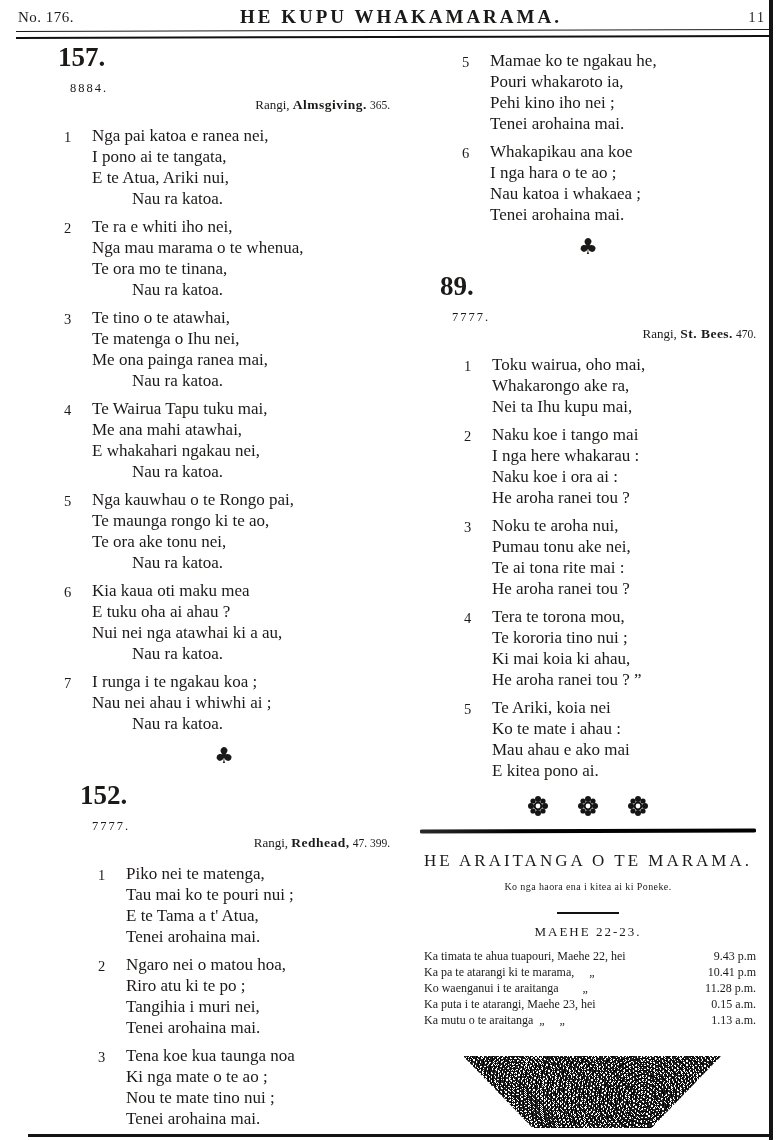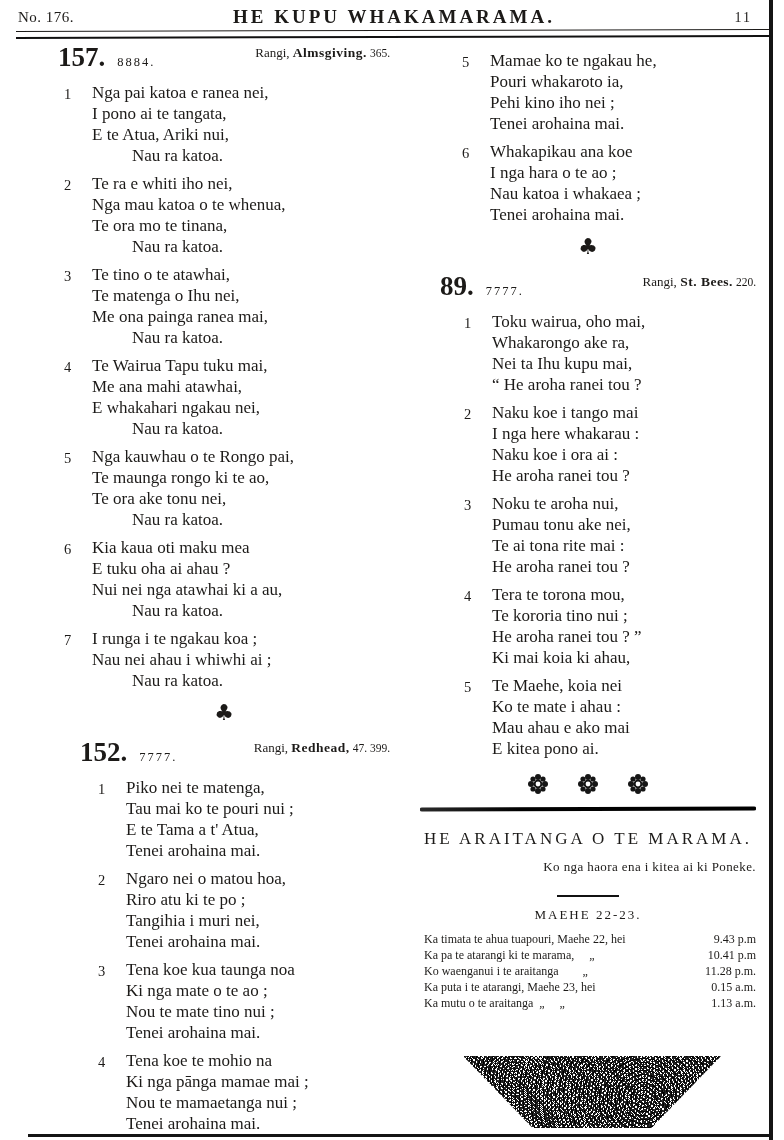--- a/index.html
+++ b/index.html
@@ -2,37 +2,37 @@
 <html><head>
 <meta charset="utf-8">
 <style>
   html,body{margin:0;padding:0;}
   body{
     width:784px;height:1140px;position:relative;overflow:hidden;
     background:#ffffff;color:#1c1a18;
     font-family:"Liberation Serif","DejaVu Serif",serif;
   }
   
-  .masthead{position:absolute;top:4px;left:18px;right:14px;height:26px;}
+  .masthead{position:absolute;top:4px;left:18px;right:0;height:26px;}
   .issue-no{position:absolute;left:0;top:5px;font-size:15px;letter-spacing:.5px;}
   .page-title{position:absolute;left:0;right:0;top:2px;text-align:center;
     font-size:19px;letter-spacing:3px;font-weight:600;}
   .page-num{position:absolute;right:18px;top:6px;font-size:14px;letter-spacing:2px;font-weight:400;}
   .head-rule{position:absolute;top:30px;left:16px;width:754px;height:5px;
     border-top:1px solid #1c1a18;border-bottom:2px solid #111;transform:rotate(-.15deg);}
   .edge-right{position:absolute;left:769px;top:0;width:4px;height:1140px;background:#141414;}
   .edge-bottom{position:absolute;left:28px;top:1134px;width:744px;height:3px;background:#141414;}
 
   
   .col{position:absolute;top:42px;}
   .col-left{left:58px;width:332px;}
   .col-right{left:420px;width:336px;top:50px;}
 
   
-  .hymn-head{display:flex;align-items:flex-start;margin:2px 0 12px 0;}
+  .hymn-head{display:flex;align-items:flex-start;margin:2px 0 12px 0;flex-direction:column;}
   .hymn-no{font-size:27px;font-weight:bold;line-height:26px;}
   .hymn-meter{font-size:12.5px;letter-spacing:2px;margin-left:12px;margin-top:11px;}
   .hymn-tune{margin-left:auto;font-size:13px;margin-top:1px;white-space:nowrap;}
   .hymn-tune b{font-size:13.5px;letter-spacing:.5px;}
   .hymn-tune .ref{font-size:11.5px;}
   .head-152{margin-left:22px;margin-top:4px;}
   .head-89{margin-left:20px;margin-top:6px;}
 
   
   .verse{display:flex;margin-bottom:7px;font-size:17px;line-height:21px;}
@@ -48,21 +48,21 @@
   .clover-row{text-align:center;font-size:22px;line-height:24px;margin:10px 0 14px 0;
     font-family:"DejaVu Sans",sans-serif;}
   .rosette-row{display:flex;justify-content:center;gap:28px;margin:14px 0 12px 0;}
   .rosette-row svg{display:block;}
   .thick-rule{height:4px;background:linear-gradient(to right,#2a2a2a,#000 30%,#000);
     margin:8px 0 18px 0;border-radius:2px/1px;transform:rotate(-.2deg);}
   .short-rule{width:62px;height:2px;background:#111;margin:6px auto 10px auto;}
 
   
   .eclipse-heading{text-align:center;font-size:17px;letter-spacing:3px;margin:2px 0 10px 0;}
-  .eclipse-sub{text-align:right;font-size:13px;letter-spacing:.4px;margin-bottom:20px;}
+  .eclipse-sub{text-align:center;font-size:10px;letter-spacing:.4px;margin-bottom:20px;}
   .eclipse-date{text-align:center;font-size:13px;letter-spacing:2px;margin:4px 0 8px 0;}
   .eclipse-table{font-size:12px;padding-left:4px;}
   .erow{display:flex;line-height:16px;}
   .erow .elabel{flex:1;white-space:nowrap;}
   .erow .etime{text-align:right;white-space:nowrap;padding-left:17px;}
 
   
   .tailpiece{position:absolute;left:463px;top:1056px;width:258px;height:72px;
     clip-path:polygon(0 0,100% 0,73% 100%,27% 100%);
     background:
@@ -98,21 +98,21 @@
           <div class="vline">Nga pai katoa e ranea nei,</div>
           <div class="vline">I pono ai te tangata,</div>
           <div class="vline">E te Atua, Ariki nui,</div>
           <div class="vline indent">Nau ra katoa.</div>
         </span>
       </div>
       <div class="verse">
         <span class="vnum">2</span>
         <span class="vlines">
           <div class="vline">Te ra e whiti iho nei,</div>
-          <div class="vline">Nga mau katoa o te whenua,</div>
+          <div class="vline">Nga mau marama o te whenua,</div>
           <div class="vline">Te ora mo te tinana,</div>
           <div class="vline indent">Nau ra katoa.</div>
         </span>
       </div>
       <div class="verse">
         <span class="vnum">3</span>
         <span class="vlines">
           <div class="vline">Te tino o te atawhai,</div>
           <div class="vline">Te matenga o Ihu nei,</div>
           <div class="vline">Me ona painga ranea mai,</div>
@@ -224,30 +224,29 @@
           <div class="vline">Tenei arohaina mai.</div>
         </span>
       </div>
     </div>
 
   <div class="clover-row">♣</div>
 
   <div class="hymn-head head-89">
     <span class="hymn-no">89.</span>
     <span class="hymn-meter">7777.</span>
-    <span class="hymn-tune"><span>Rangi, </span><b>St. Bees.</b><span class="ref"> 220.</span></span>
+    <span class="hymn-tune"><span>Rangi, </span><b>St. Bees.</b><span class="ref"> 470.</span></span>
   </div>
   <div class="verses verses-89">
       <div class="verse">
         <span class="vnum">1</span>
         <span class="vlines">
           <div class="vline">Toku wairua, oho mai,</div>
           <div class="vline">Whakarongo ake ra,</div>
           <div class="vline">Nei ta Ihu kupu mai,</div>
-          <div class="vline">“ He aroha ranei tou ?</div>
         </span>
       </div>
       <div class="verse">
         <span class="vnum">2</span>
         <span class="vlines">
           <div class="vline">Naku koe i tango mai</div>
           <div class="vline">I nga here whakarau :</div>
           <div class="vline">Naku koe i ora ai :</div>
           <div class="vline">He aroha ranei tou ?</div>
         </span>
@@ -259,28 +258,28 @@
           <div class="vline">Pumau tonu ake nei,</div>
           <div class="vline">Te ai tona rite mai :</div>
           <div class="vline">He aroha ranei tou ?</div>
         </span>
       </div>
       <div class="verse">
         <span class="vnum">4</span>
         <span class="vlines">
           <div class="vline">Tera te torona mou,</div>
           <div class="vline">Te kororia tino nui ;</div>
+          <div class="vline">Ki mai koia ki ahau,</div>
           <div class="vline">He aroha ranei tou ? ”</div>
-          <div class="vline">Ki mai koia ki ahau,</div>
         </span>
       </div>
       <div class="verse">
         <span class="vnum">5</span>
         <span class="vlines">
-          <div class="vline">Te Maehe, koia nei</div>
+          <div class="vline">Te Ariki, koia nei</div>
           <div class="vline">Ko te mate i ahau :</div>
           <div class="vline">Mau ahau e ako mai</div>
           <div class="vline">E kitea pono ai.</div>
         </span>
       </div>
     </div>
 
   <div class="rosette-row">
     <svg width="22" height="22" viewBox="0 0 22 22">
         <g fill="#151515">

